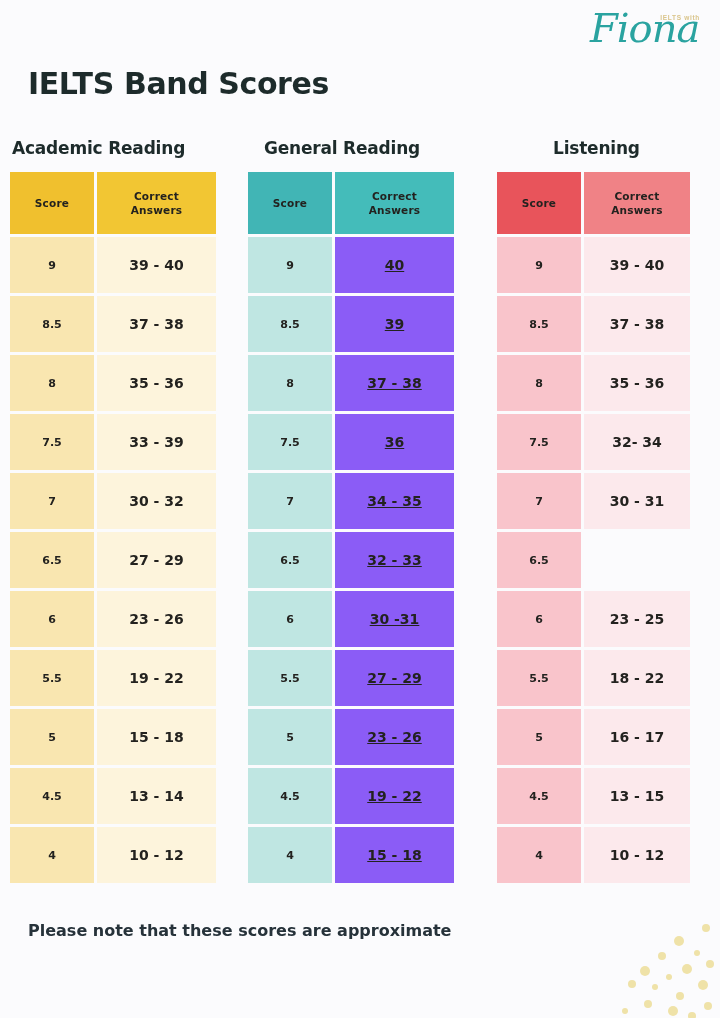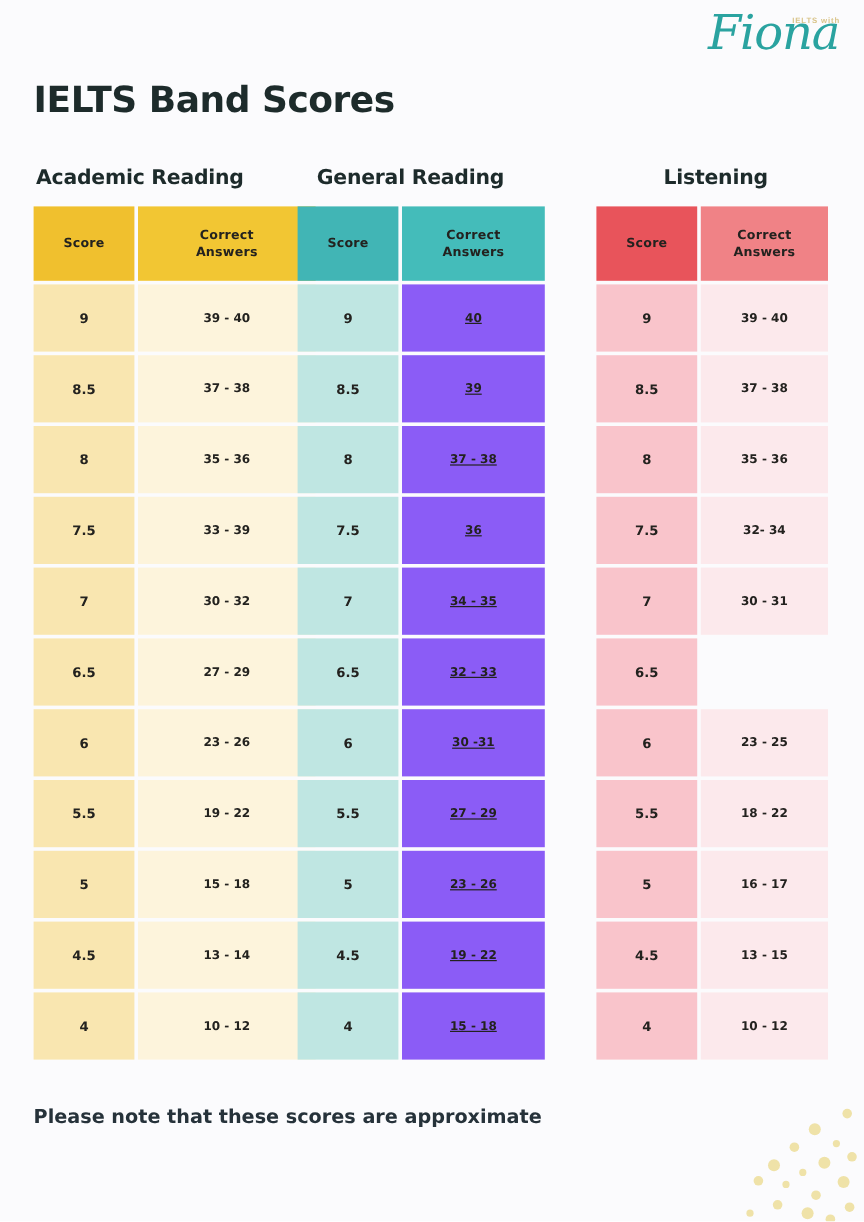--- a/index.html
+++ b/index.html
@@ -69,21 +69,21 @@
     top: 138px;
     left: 0;
     width: 720px;
     height: 740px;
   }
 
   .col {
     position: absolute;
     top: 0;
   }
-  .col-0 { left: 28px;  width: 235px; }
+  .col-0 { left: 10px;  width: 206px; }
   .col-1 { left: 248px; width: 206px; }
   .col-2 { left: 484px; width: 206px; padding-left: 13px; }
 
   .col-title {
     font-size: 17px;
     font-weight: 800;
     color: #1d2b2b;
     letter-spacing: -0.2px;
     height: 34px;
     font-family: "DejaVu Sans", sans-serif;
@@ -109,21 +109,21 @@
     font-size: 11px;
     font-weight: 700;
     color: #23221f;
     font-family: "DejaVu Sans", sans-serif;
   }
   .cell-answers {
     flex: 1 1 auto;
     display: flex;
     align-items: center;
     justify-content: center;
-    font-size: 10px;
+    font-size: 14px;
     font-weight: 700;
     color: #23221f;
     font-family: "DejaVu Sans", sans-serif;
     white-space: pre;
   }
 
   .row-head .cell-score,
   .row-head .cell-answers {
     height: 62px;
     font-size: 10.5px;

